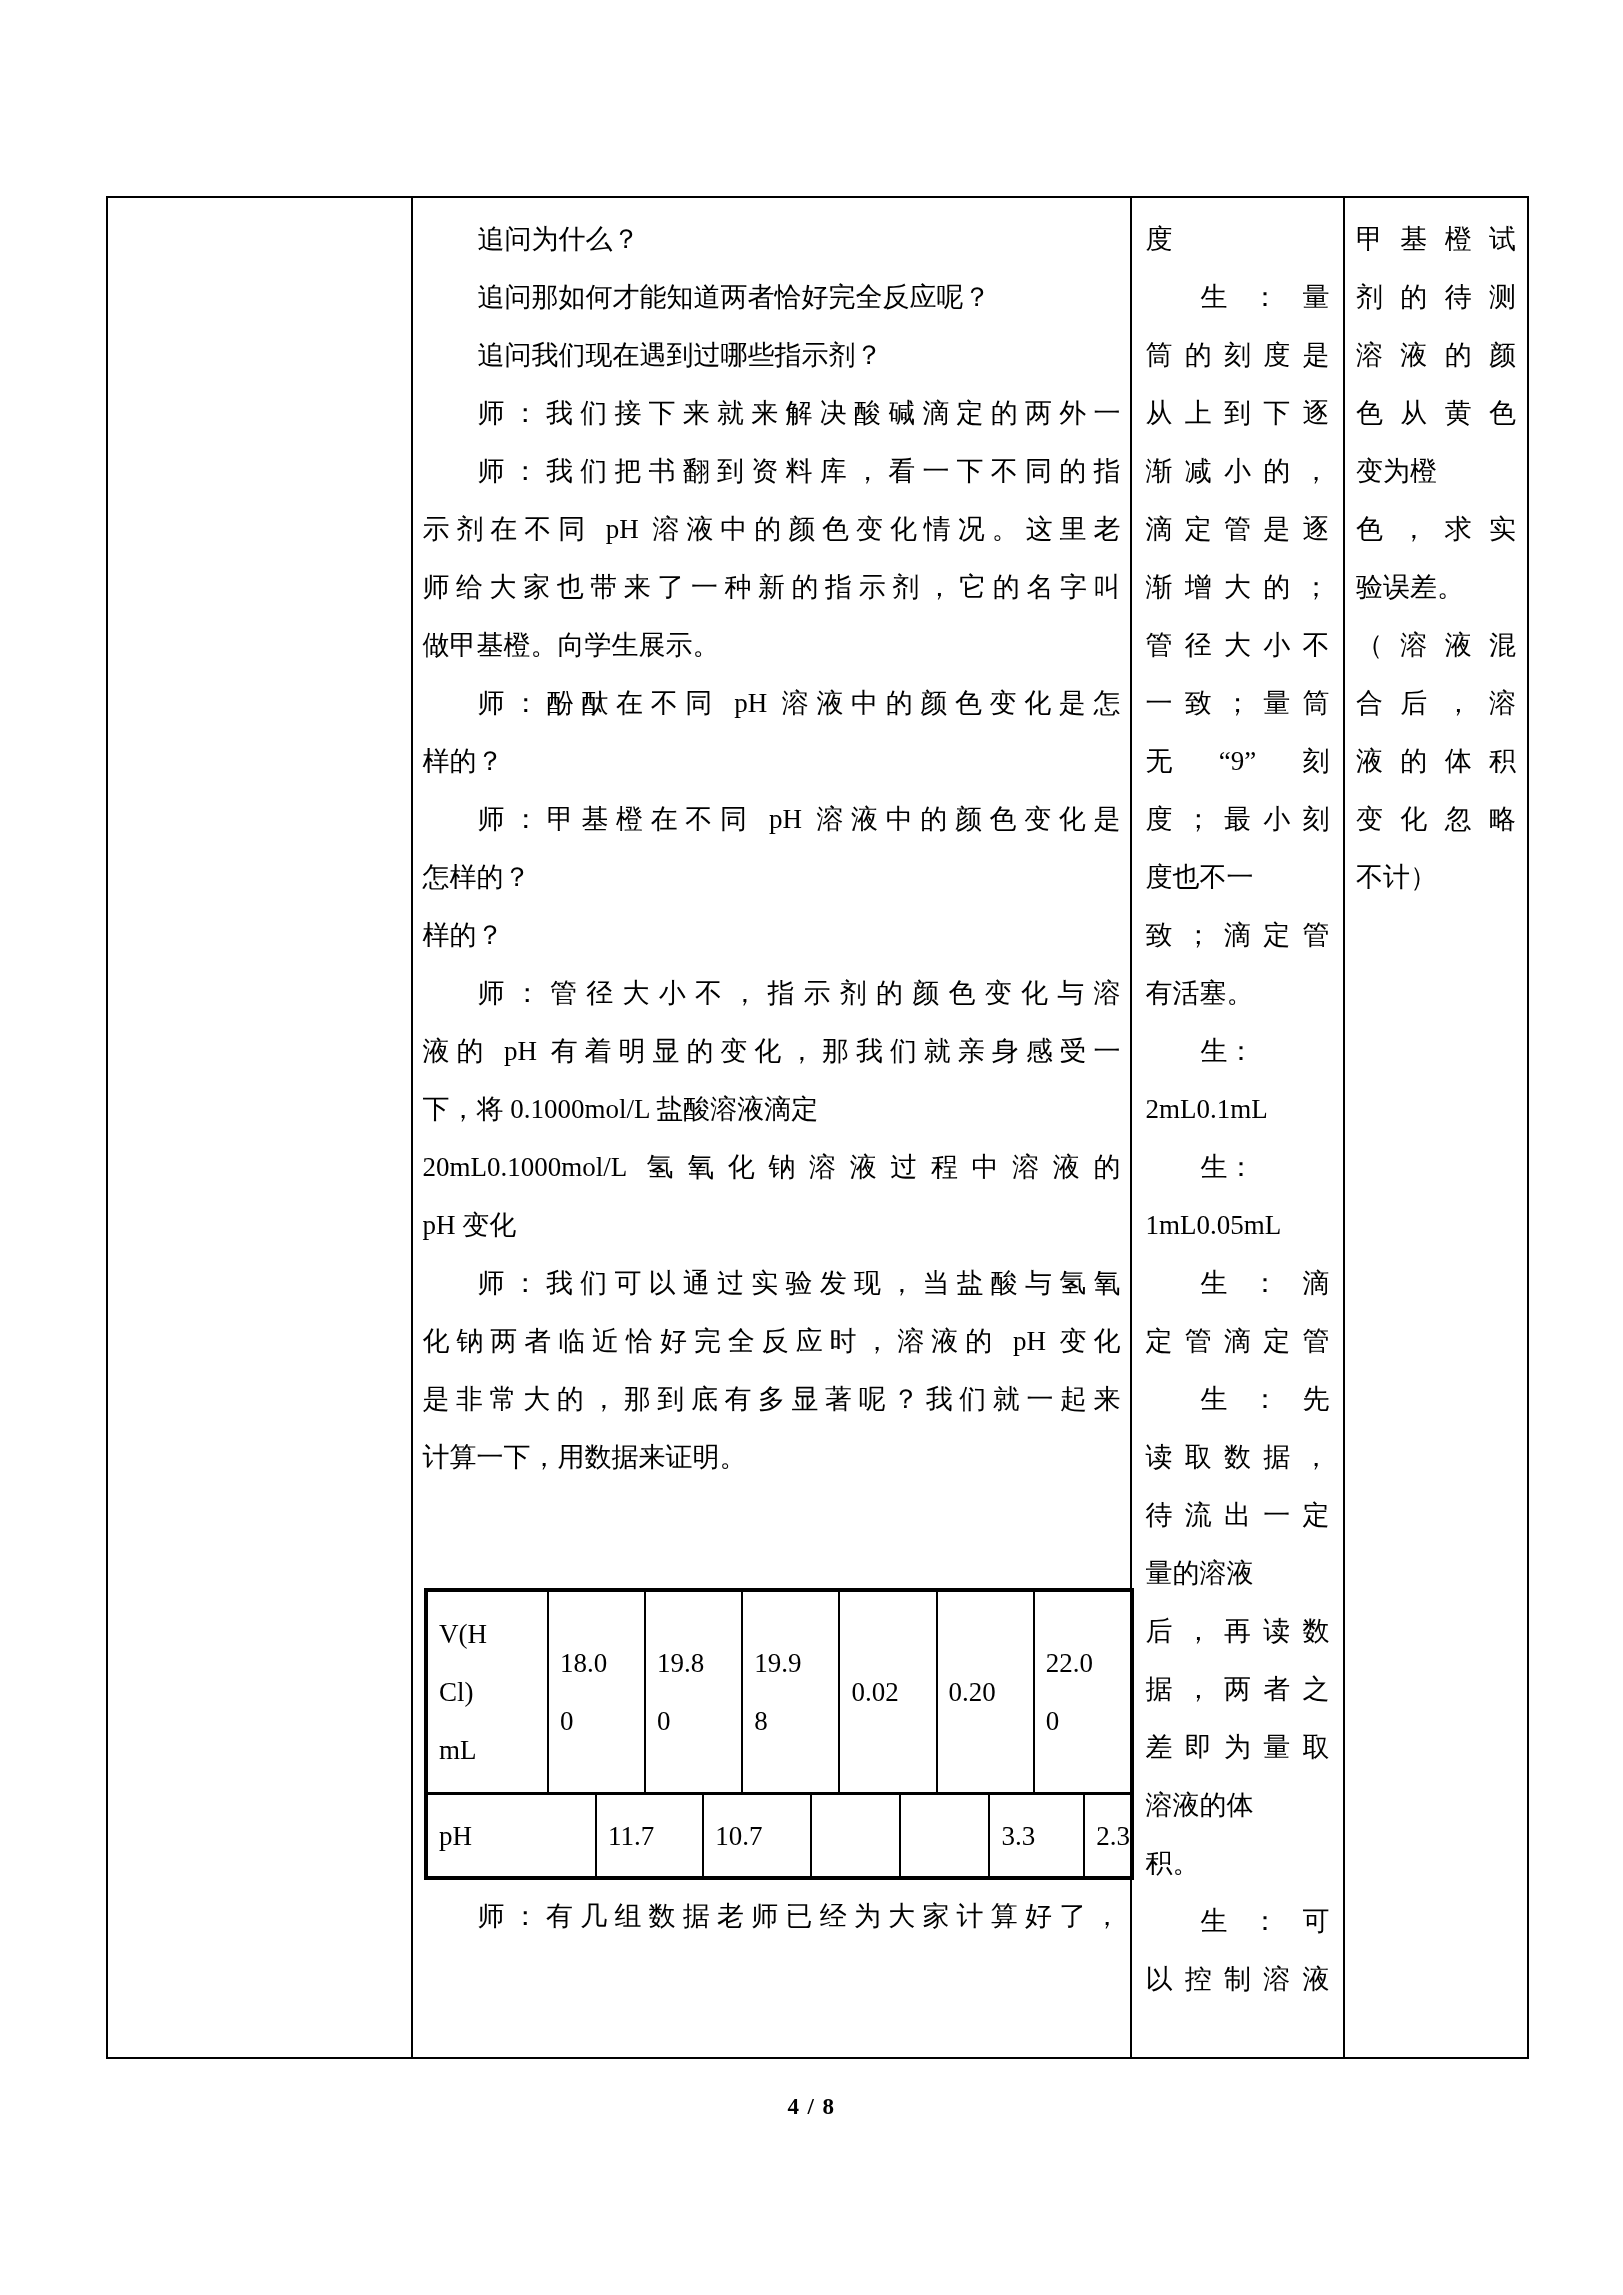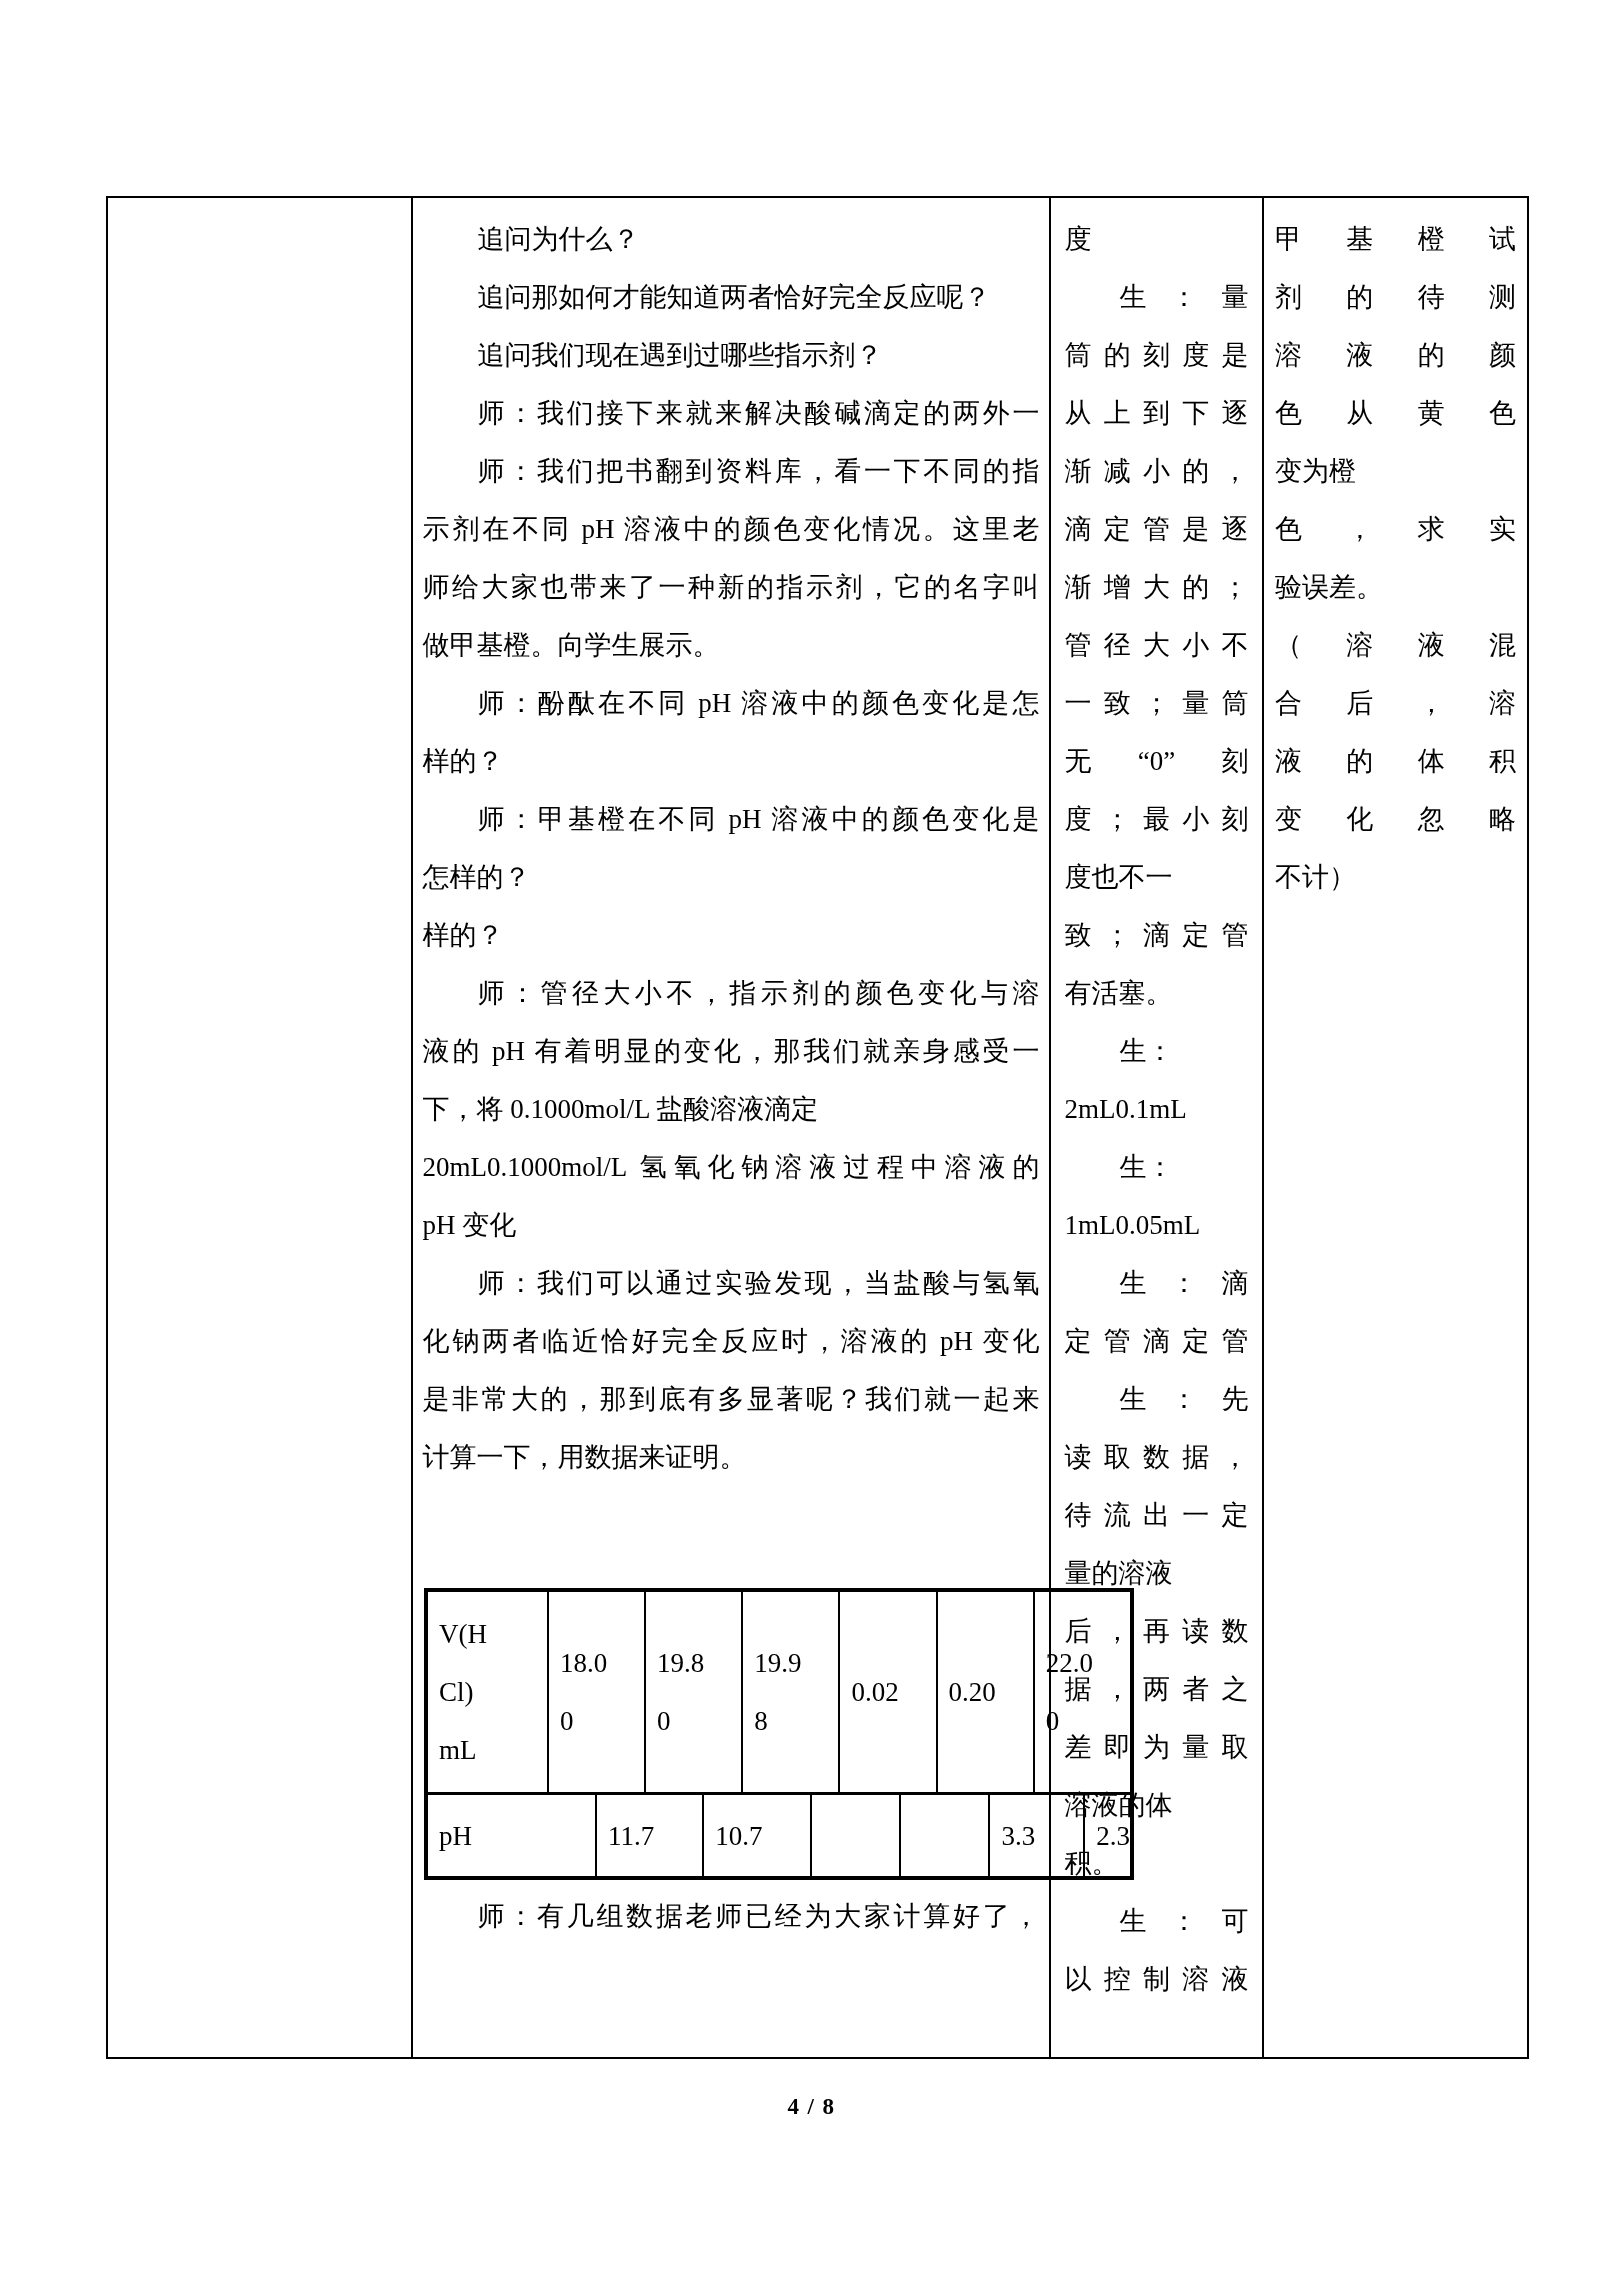--- a/index.html
+++ b/index.html
@@ -18,21 +18,21 @@
     top: 196px;
     width: 1423px;
     height: 1863px;
     border: 2.7px solid #000;
     box-sizing: border-box;
     display: flex;
     background: #fff;
   }
   .col { box-sizing: border-box; height: 100%; overflow: visible; }
   .col-empty    { width: 303px; }
-  .col-main     { width: 638px; border-left: 2px solid #000; padding: 12.3px 9.5px 0 9.5px; }
+  .col-main     { width: 719px; border-left: 2px solid #000; padding: 12.3px 9.5px 0 9.5px; }
   .col-students { width: 213px;  border-left: 2px solid #000; padding: 12.3px 13.6px 0 13.6px; }
   .col-notes    { flex: 1;       border-left: 2px solid #000; padding: 12.3px 11px 0 11px; }
 
   .line {
     height: 58px;
     line-height: 58px;
     font-size: 27px;
     white-space: nowrap;
   }
   .line.justify {
@@ -148,21 +148,21 @@
     <div class="col col-students">
         <div class="line">度</div>
         <div class="line indent justify">生：量</div>
         <div class="line justify">筒的刻度是</div>
         <div class="line justify">从上到下逐</div>
         <div class="line justify">渐减小的，</div>
         <div class="line justify">滴定管是逐</div>
         <div class="line justify">渐增大的；</div>
         <div class="line justify">管径大小不</div>
         <div class="line justify">一致；量筒</div>
-        <div class="line justify">无“0”刻</div>
+        <div class="line justify">无“9”刻</div>
         <div class="line justify">度；最小刻</div>
         <div class="line">度也不一</div>
         <div class="line justify">致；滴定管</div>
         <div class="line">有活塞。</div>
         <div class="line indent">生：</div>
         <div class="line">2mL0.1mL</div>
         <div class="line indent">生：</div>
         <div class="line">1mL0.05mL</div>
         <div class="line indent justify">生：滴</div>
         <div class="line justify">定管滴定管</div>

